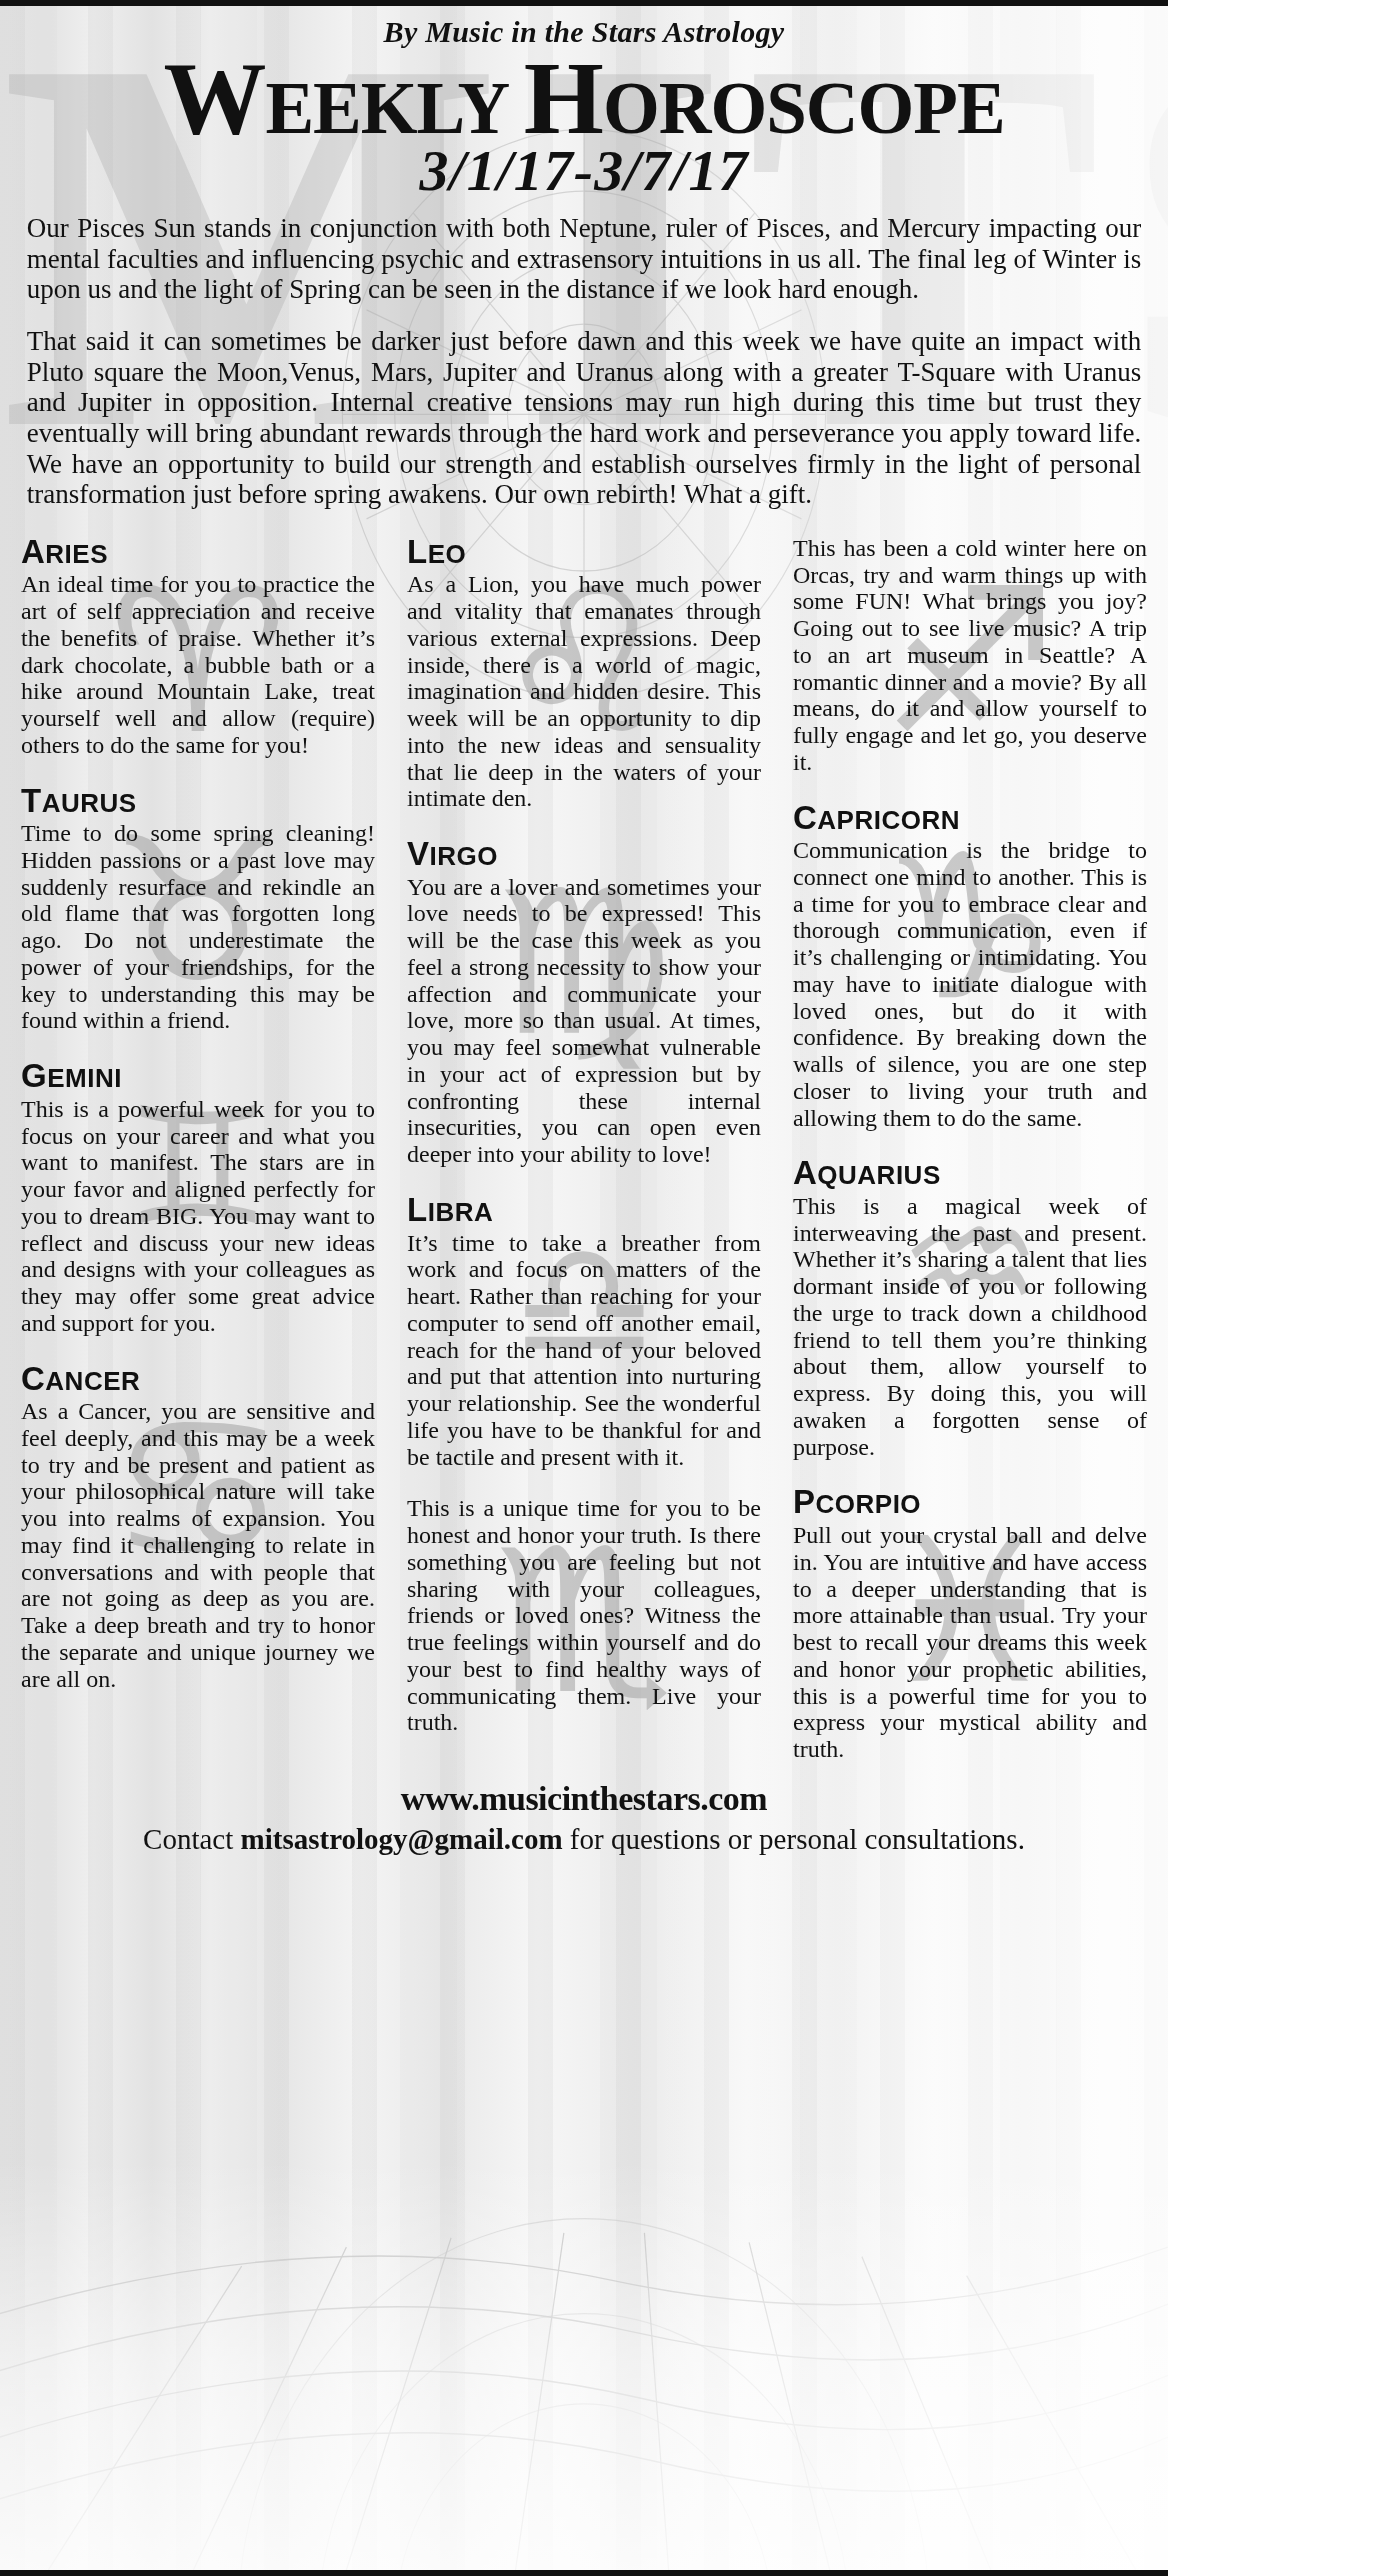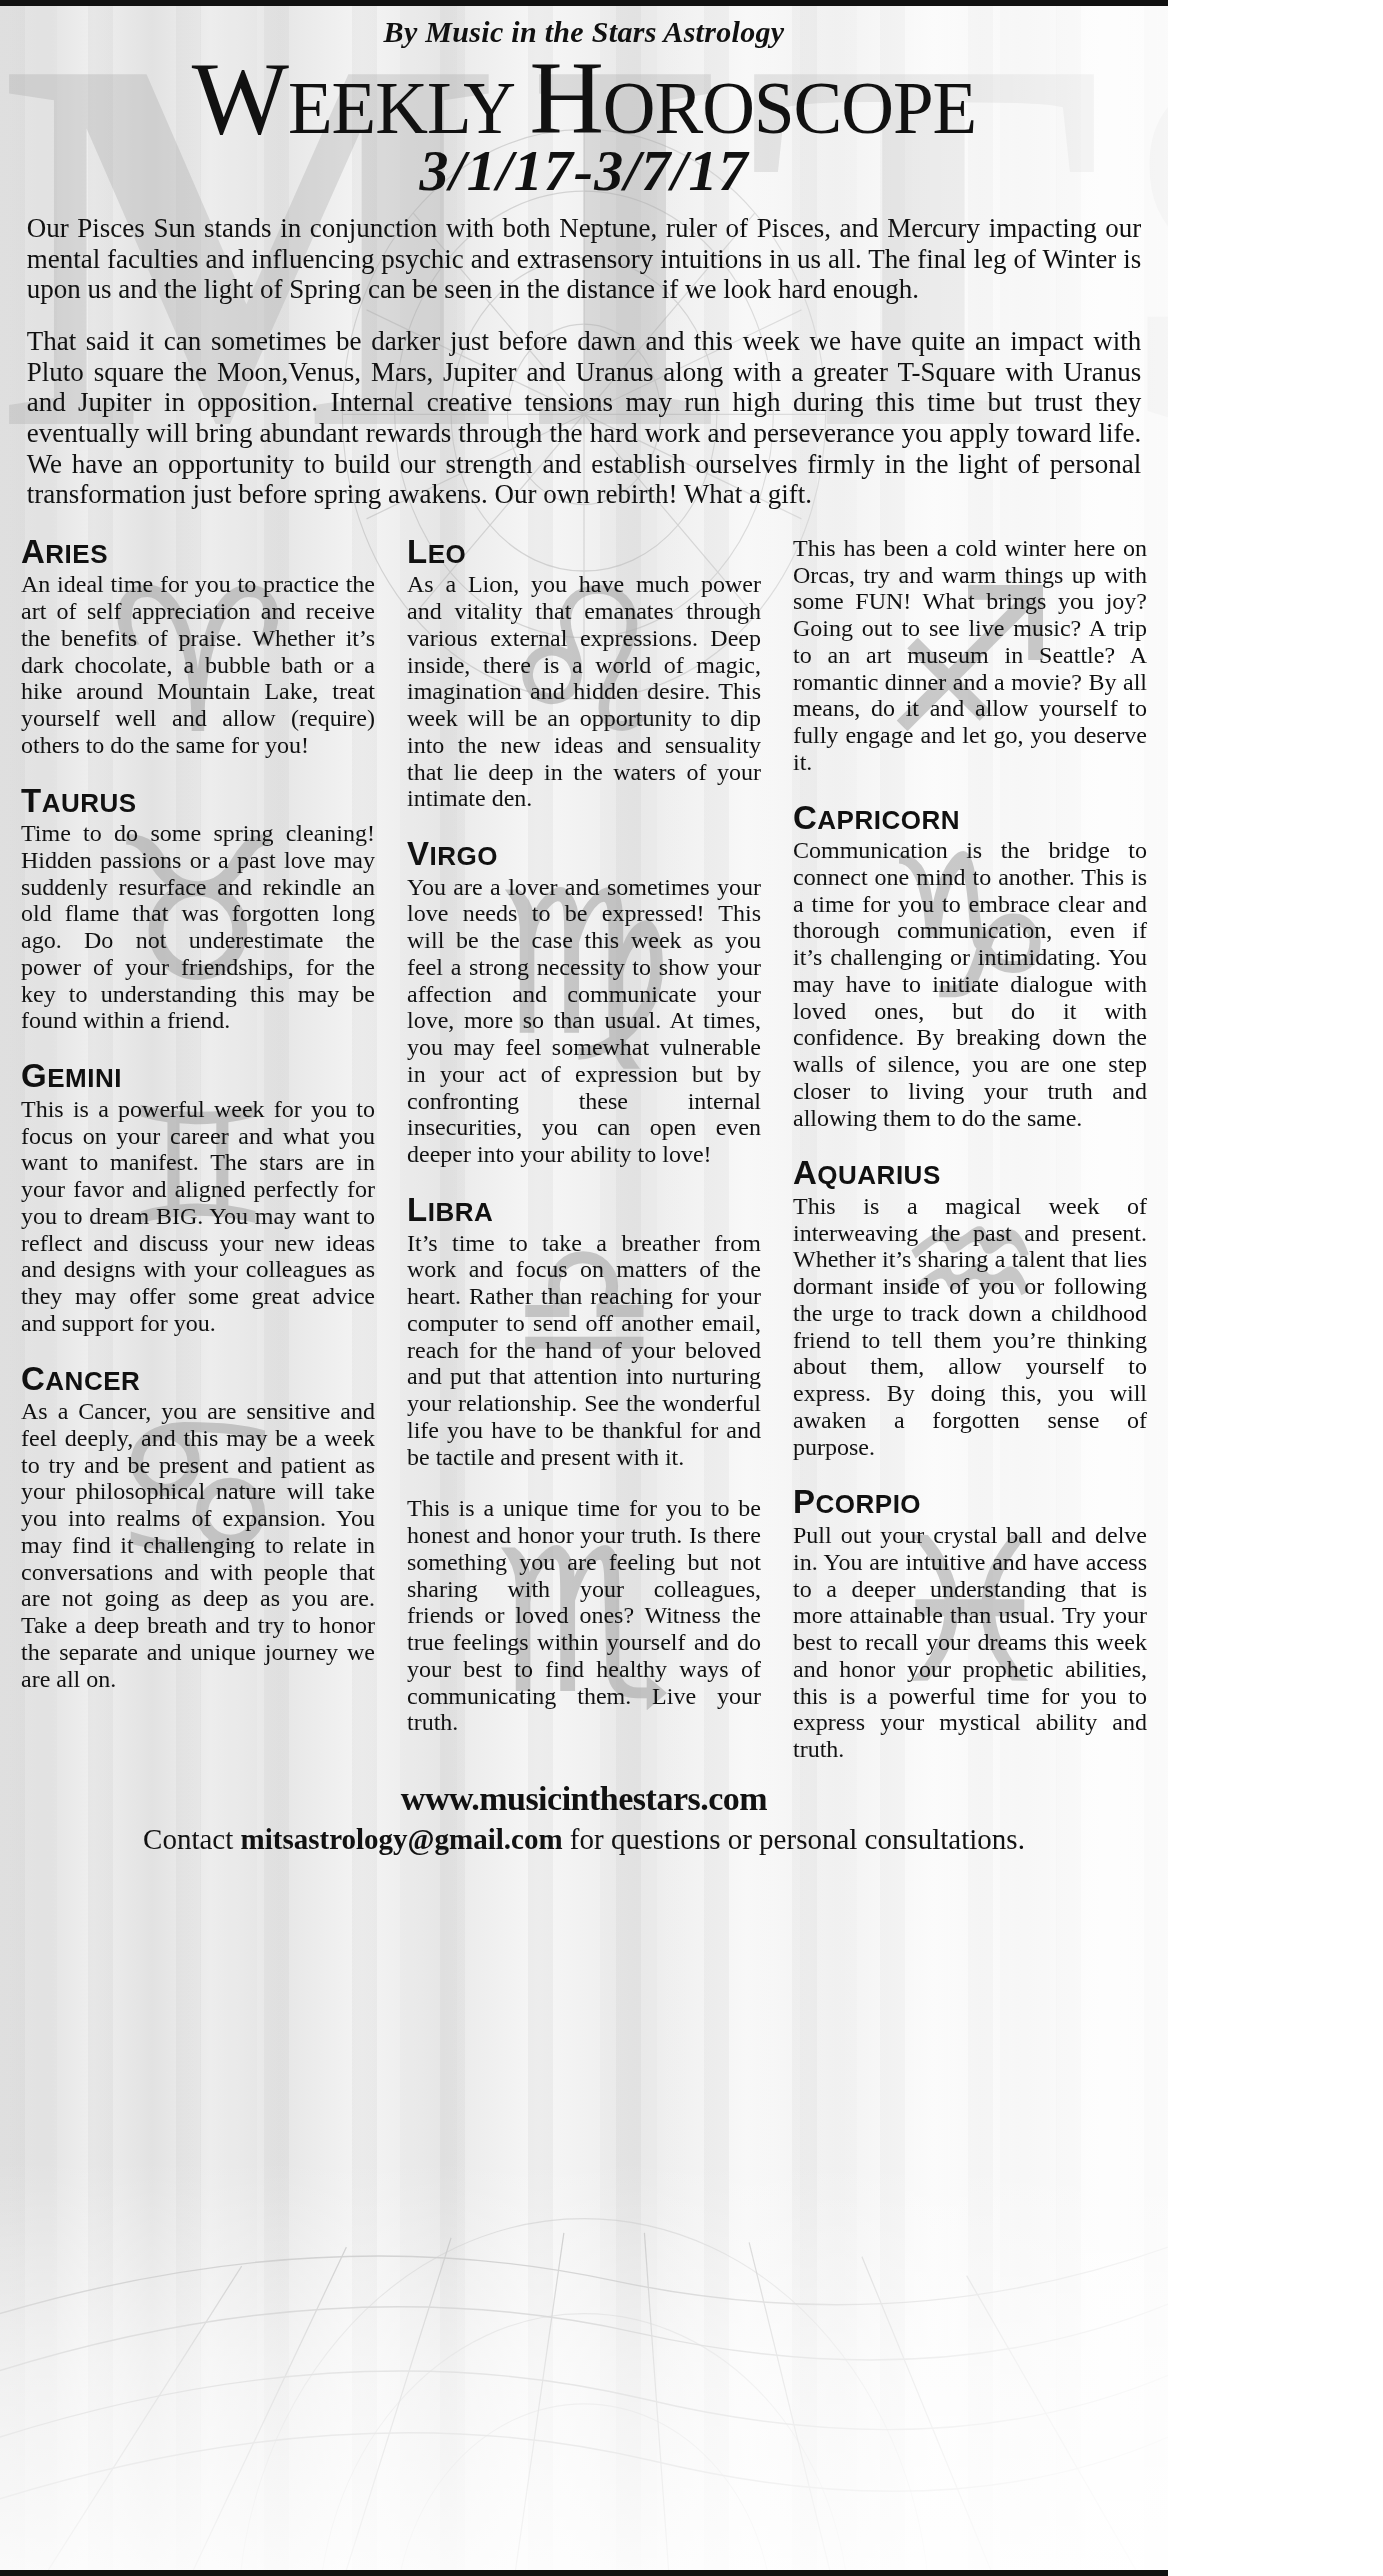--- a/index.html
+++ b/index.html
@@ -90,21 +90,21 @@
     font-weight: 700;
     font-size: 30px;
     letter-spacing: 0.3px;
     padding-top: 9.5px;
     line-height: 1.05;
   }
 
   .masthead {
     text-align: center;
     font-family: "Liberation Serif", serif;
-    font-weight: 400;
+    font-weight: 700;
     font-size: 103px;
     line-height: .92;
     letter-spacing: -1px;
     margin-top: 3.8px;
     white-space: nowrap;
   }
   .masthead .sc-small { font-size: 73px; }
 
   .dateline {
     text-align: center;

